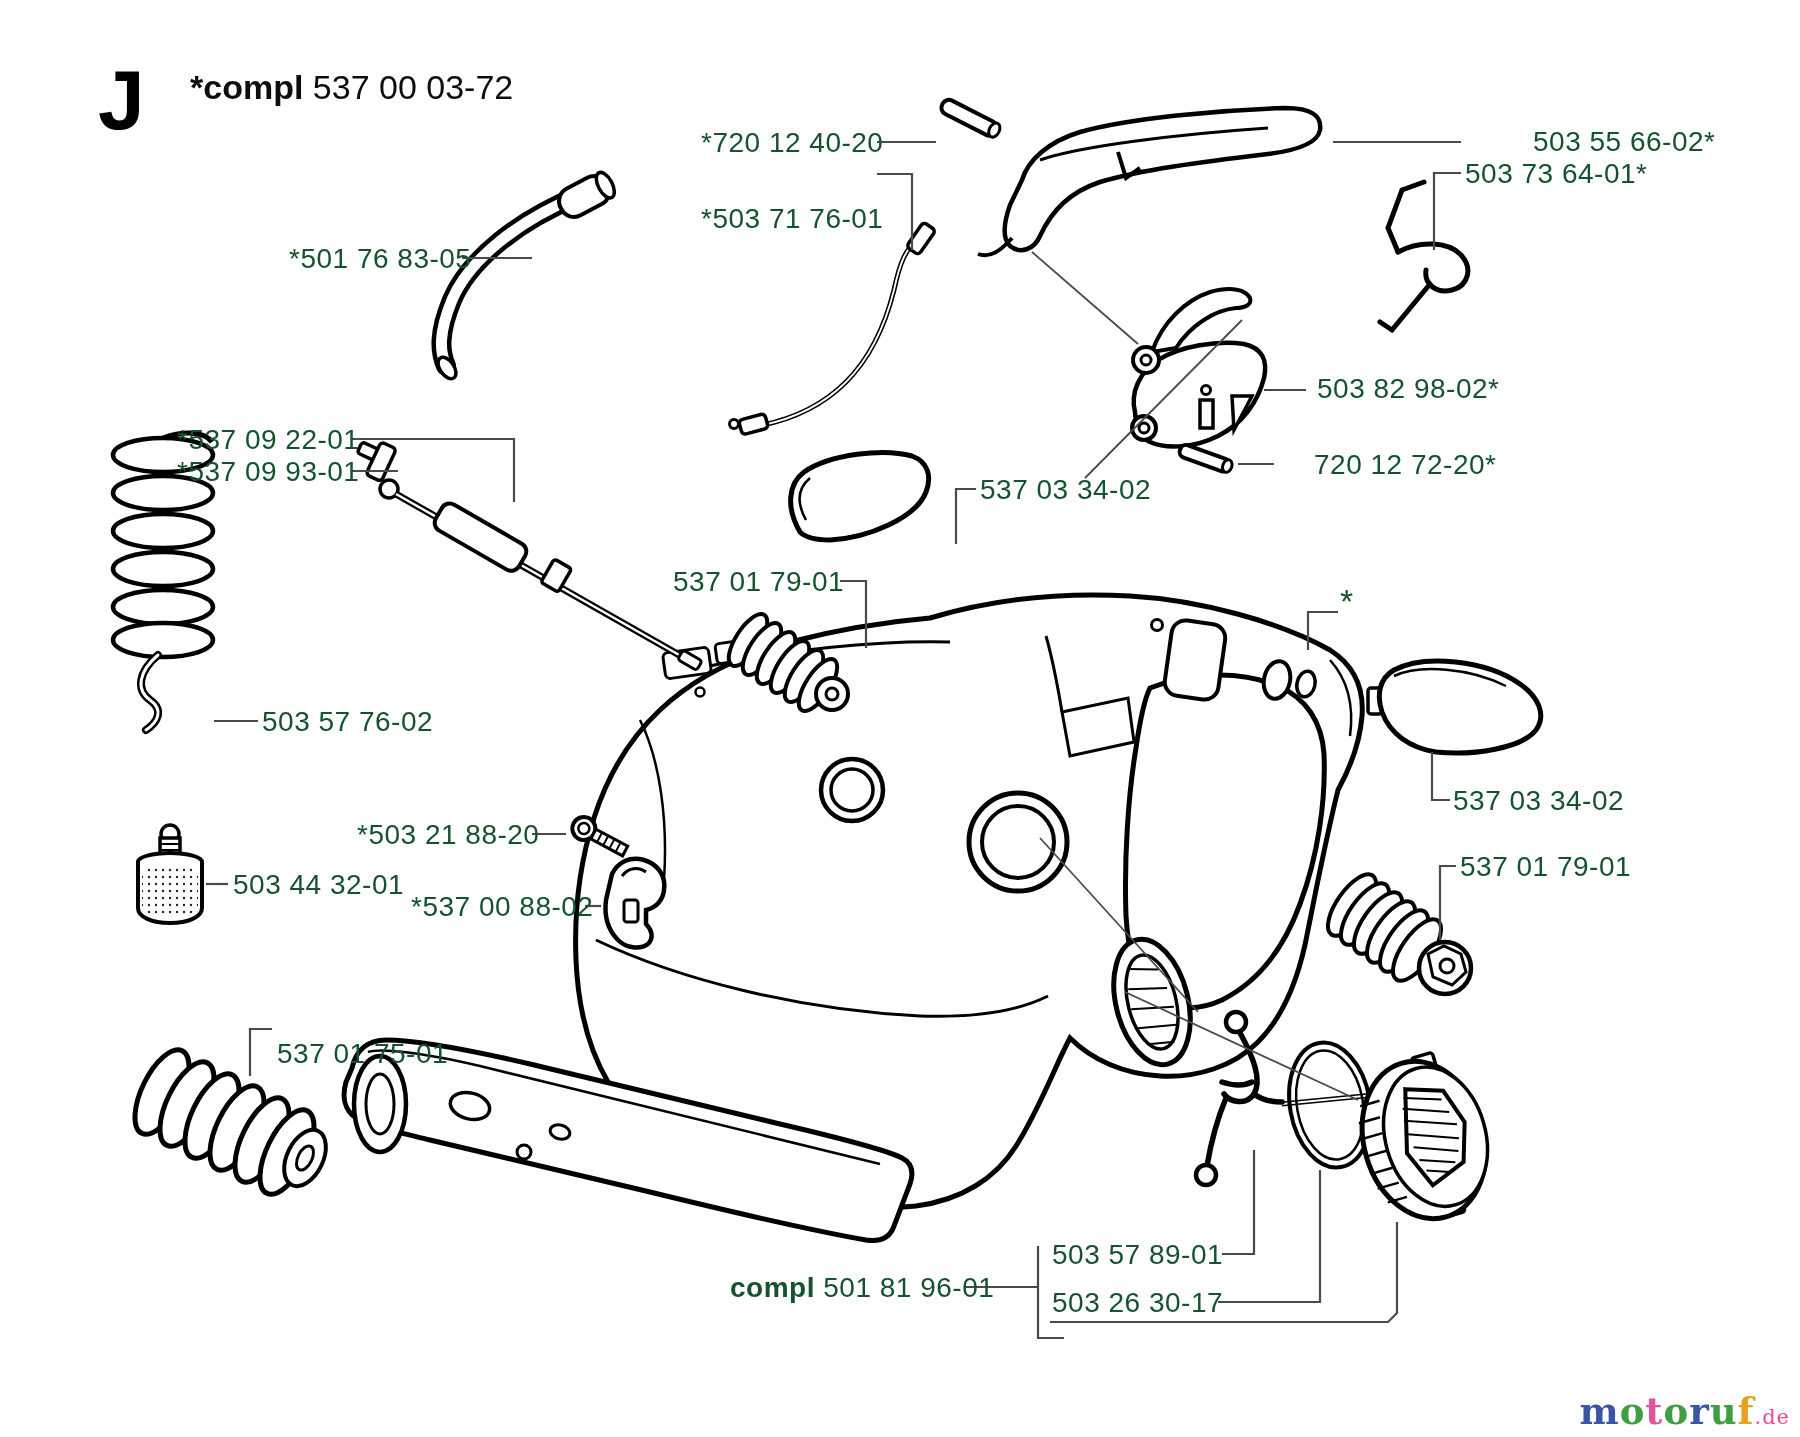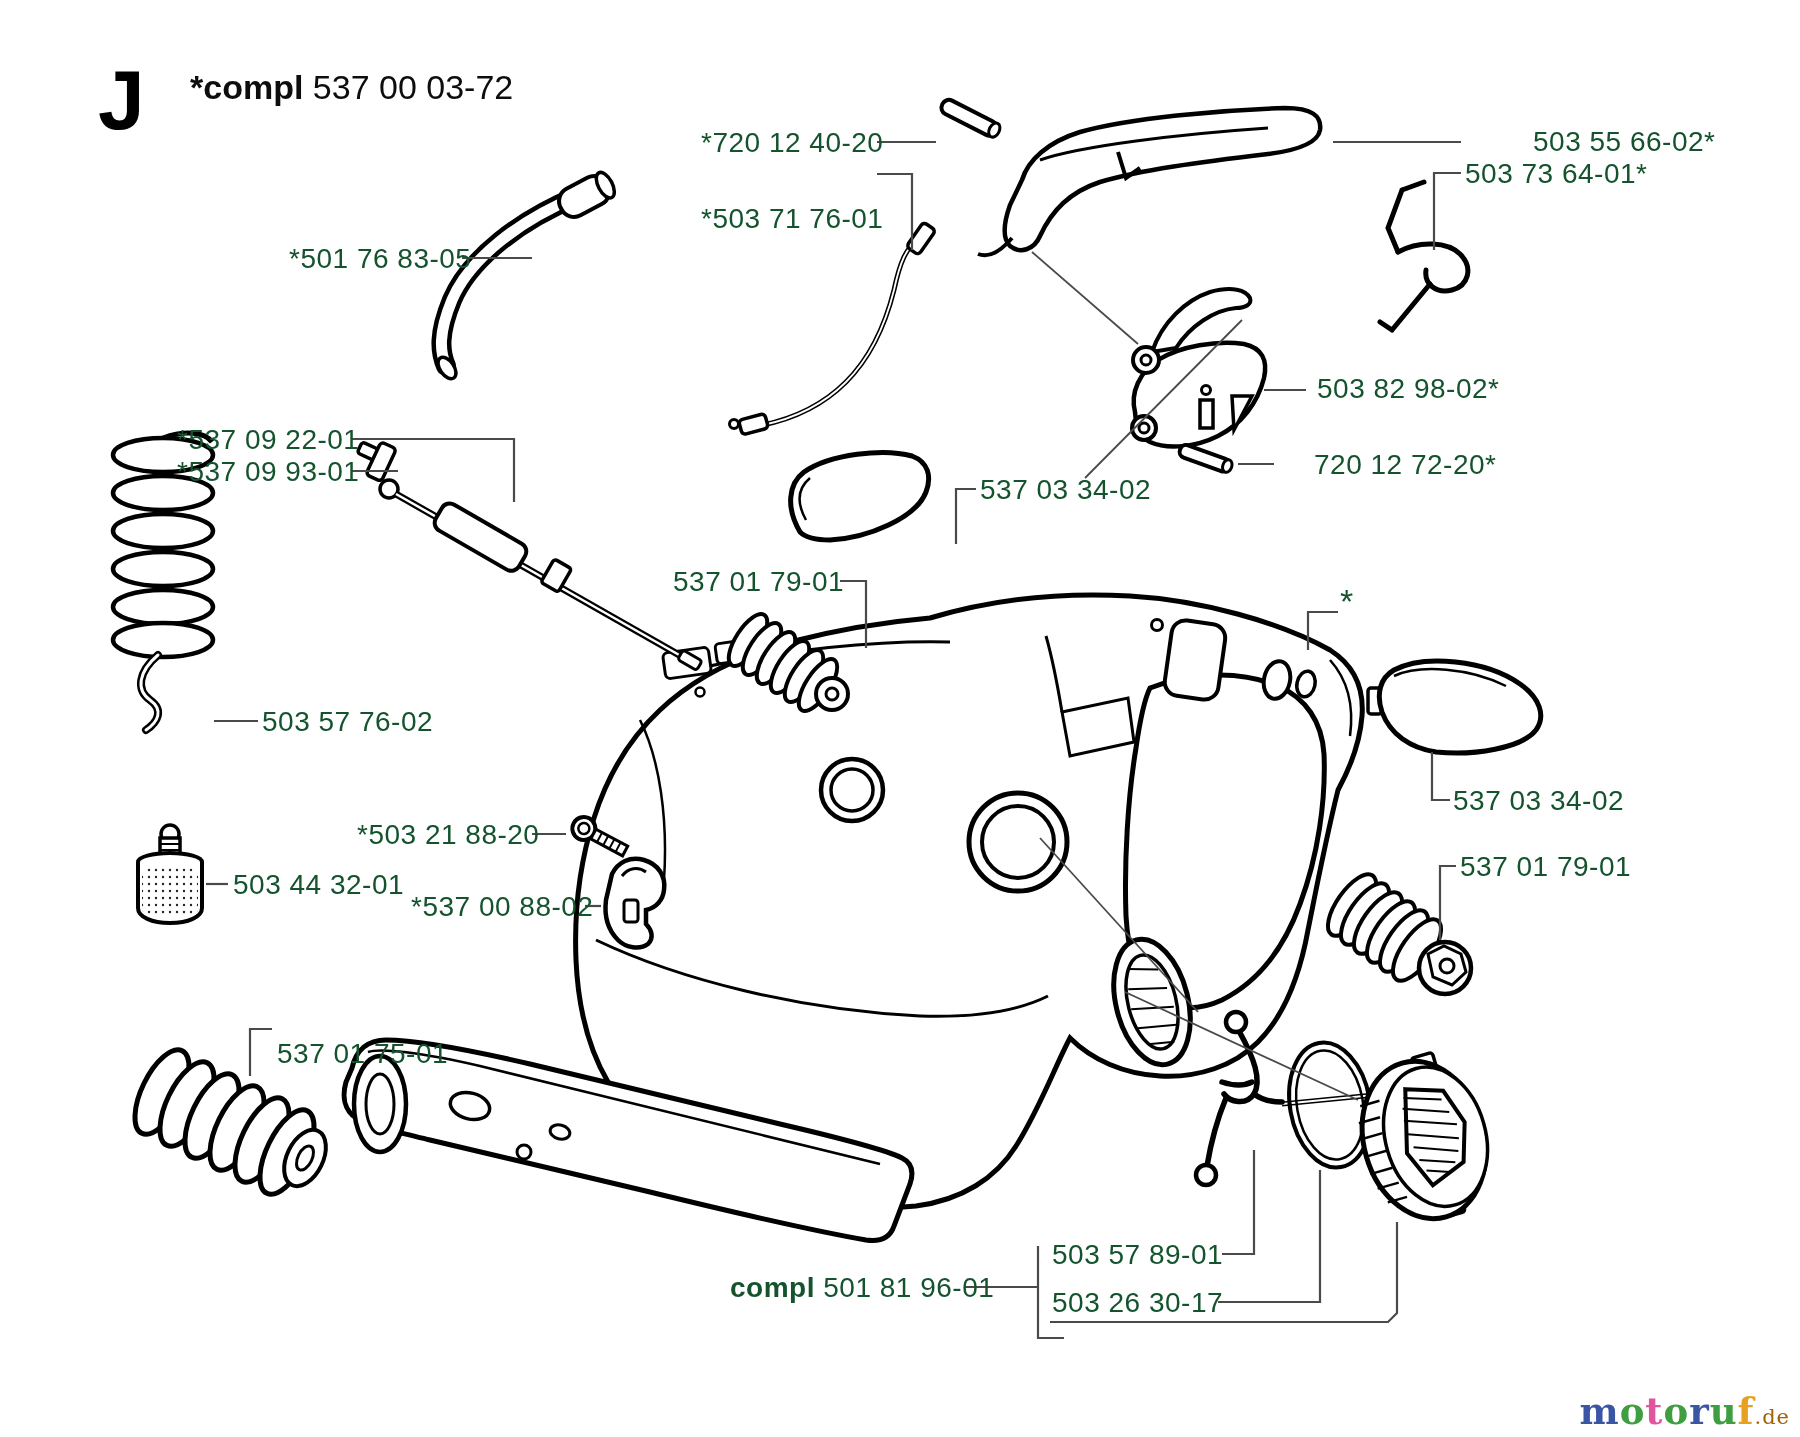--- a/index.html
+++ b/index.html
@@ -6,21 +6,21 @@
   #stage{position:relative;width:1800px;height:1437px;background:#ffffff;overflow:hidden;
          font-family:"Liberation Sans",sans-serif;}
   #art{position:absolute;left:0;top:0;}
   .lbl{position:absolute;font-size:28px;line-height:30px;color:#14532d;white-space:nowrap;
        letter-spacing:0.5px;}
   .b{font-weight:bold;}
   #section-letter{position:absolute;left:98px;top:52px;font-size:84px;font-weight:bold;color:#000;}
   #title{position:absolute;left:190px;top:68px;font-size:34px;color:#0d0d0d;}
   #logo{position:absolute;right:10px;bottom:4px;font-family:"DejaVu Serif",serif;
         font-size:37px;font-weight:bold;letter-spacing:1px;}
-  #logo .suffix{font-size:21px;color:#a16207;font-weight:normal;}
+  #logo .suffix{font-size:21px;color:#ec4899;font-weight:normal;}
 </style>
 </head>
 <body>
 
 <div id="stage">
 
 <svg id="art" width="1800" height="1437" viewBox="0 0 1800 1437">
   <defs>
     <pattern id="dots" width="7" height="7" patternUnits="userSpaceOnUse">
       <circle cx="2" cy="2" r="1.2" fill="#222"></circle>

